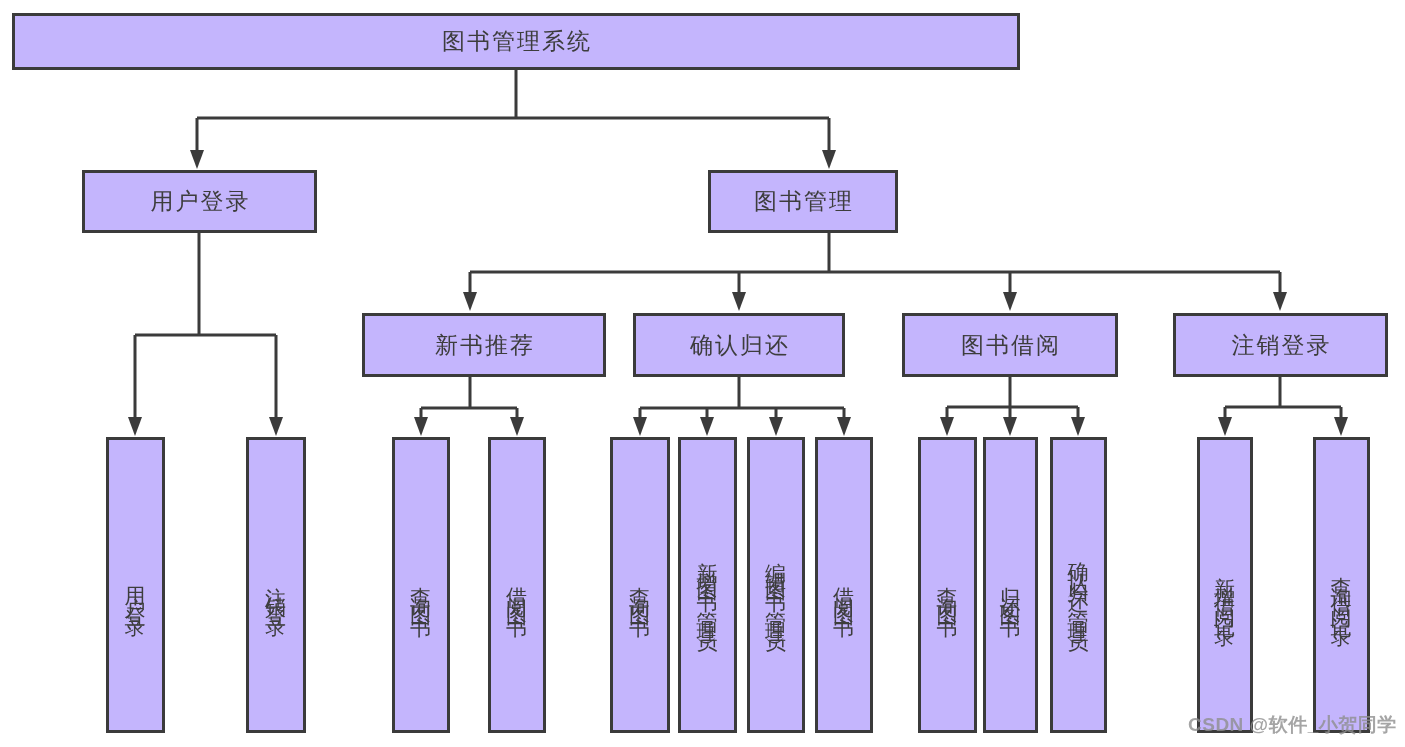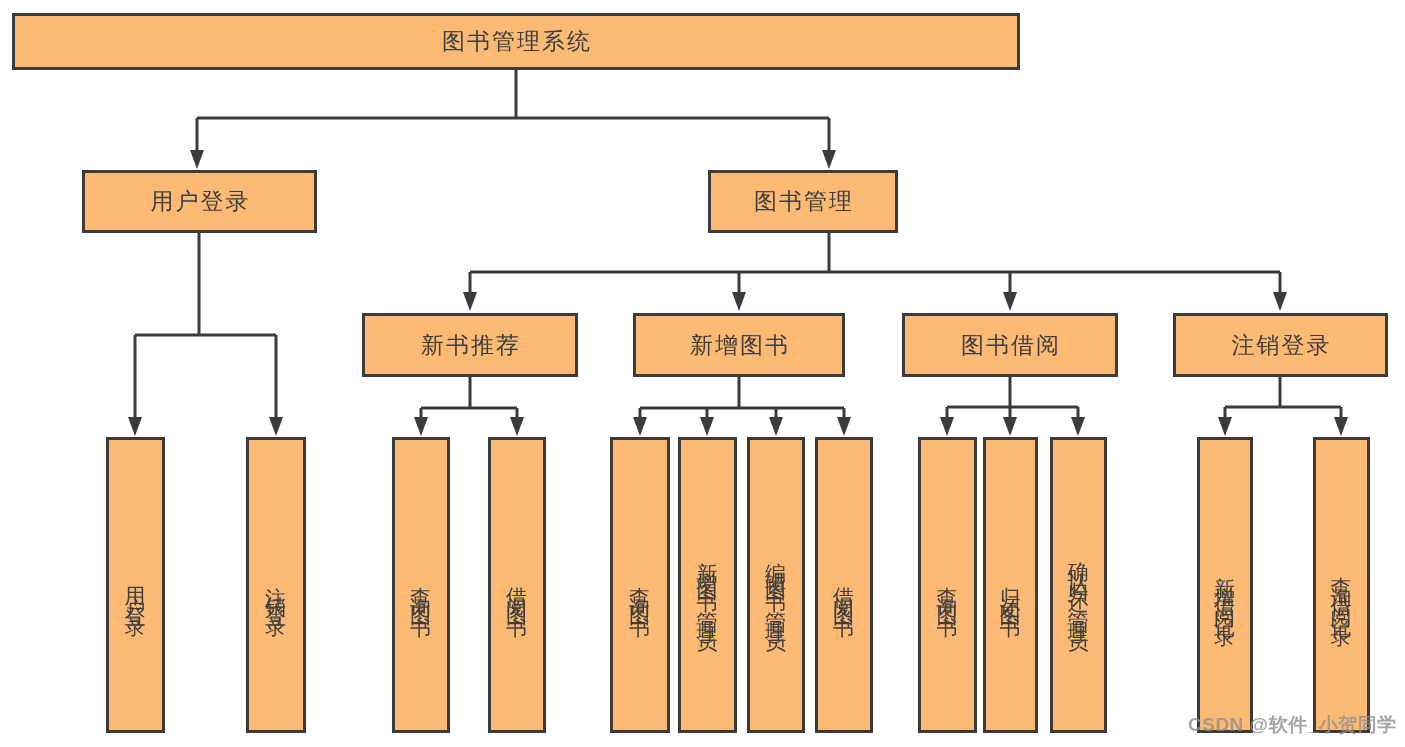--- a/index.html
+++ b/index.html
@@ -2,21 +2,21 @@
 <html><head>
 <meta charset="utf-8">
 <style>
   html,body { margin:0; padding:0; background:#fff; }
   .canvas {
     position:relative; width:1405px; height:747px; background:#ffffff;
     font-family:"Liberation Sans", sans-serif; color:#3d3d3d; overflow:hidden;
   }
   .wires { position:absolute; left:0; top:0; z-index:1; }
   .box {
-    position:absolute; box-sizing:border-box; background:#fdba74;
+    position:absolute; box-sizing:border-box; background:#c4b5fd;
     border:3px solid #3b3b3b; display:flex; align-items:center; justify-content:center;
     z-index:2;
   }
   .box.hx span {
     font-size:23px; letter-spacing:2px; margin-right:-2px; white-space:nowrap;
     color:#3d3d3d;
   }
   .box.vt span {
     writing-mode:vertical-rl; text-orientation:mixed;
     font-size:21px; letter-spacing:10px; margin-bottom:-10px; line-height:1;
@@ -71,25 +71,25 @@
     <span>图书管理系统</span>
   </div>
 
   <div class="box hx" style="left:82px;top:170px;width:235px;height:63px">
     <span>用户登录</span>
   </div>
   <div class="box hx" style="left:708px;top:170px;width:190px;height:63px">
     <span>图书管理</span>
   </div>
 
-  <div class="box hx" style="left:362px;top:313px;width:216px;height:64px">
+  <div class="box hx" style="left:362px;top:313px;width:244px;height:64px">
     <span>新书推荐</span>
   </div>
   <div class="box hx" style="left:633px;top:313px;width:212px;height:64px">
-    <span>新增图书</span>
+    <span>确认归还</span>
   </div>
   <div class="box hx" style="left:902px;top:313px;width:216px;height:64px">
     <span>图书借阅</span>
   </div>
   <div class="box hx" style="left:1173px;top:313px;width:215px;height:64px">
     <span>注销登录</span>
   </div>
 
   <div class="box vt" style="left:106px;top:437px;width:59px;height:296px">
     <span>用户登录</span>

